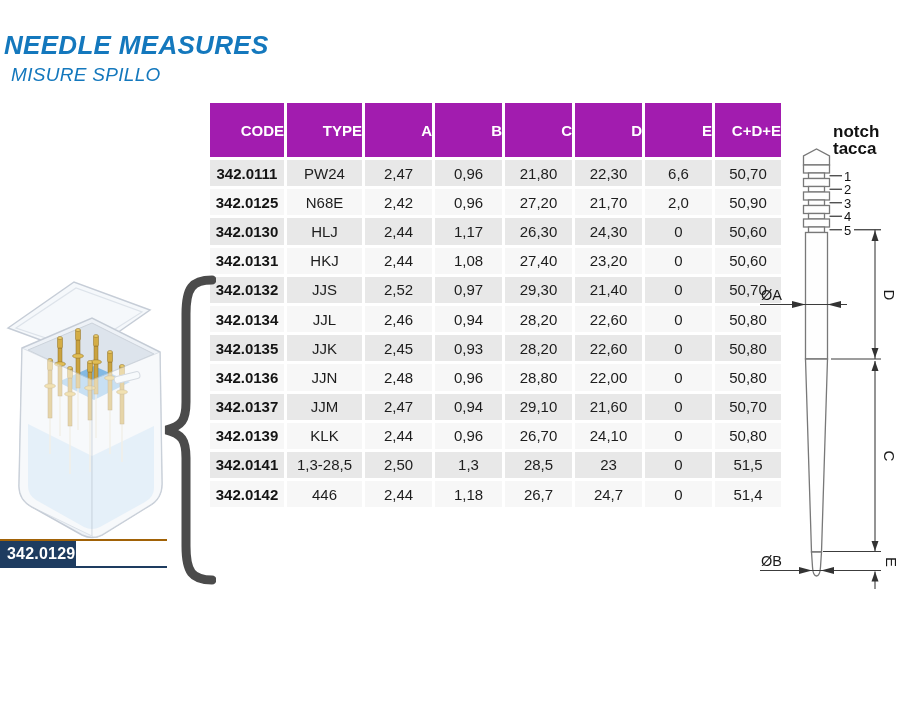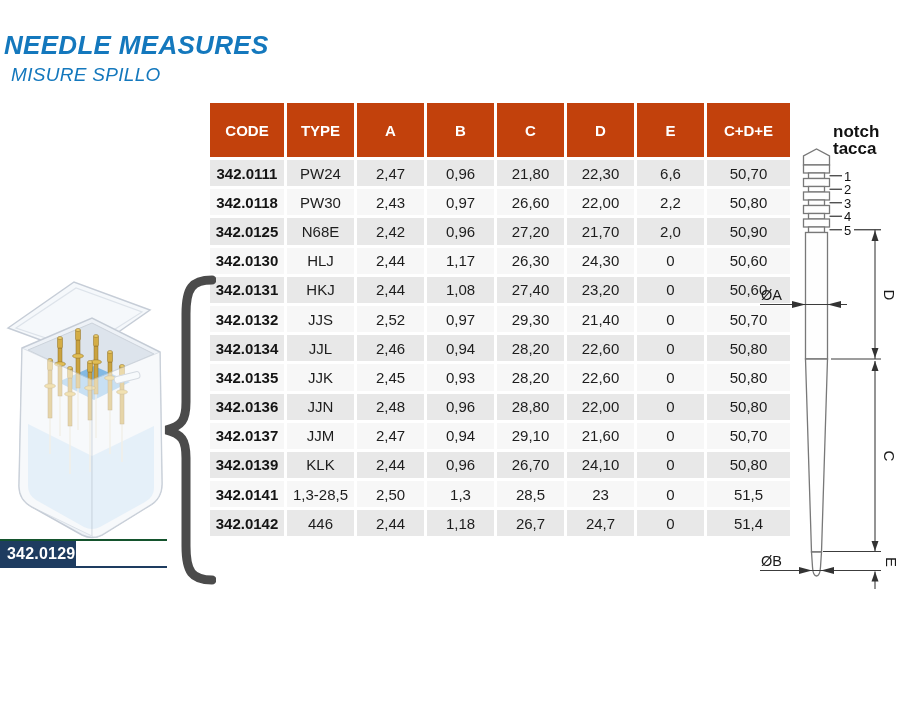--- a/index.html
+++ b/index.html
@@ -11,37 +11,37 @@
   .title-block{position:absolute;left:4px;top:30px;font-style:italic;}
   .title-block h1{margin:0;font-size:26px;font-weight:bold;color:#1478bd;letter-spacing:.3px;}
   .title-block h2{margin:3px 7px 0;font-size:19px;font-weight:normal;color:#1478bd;letter-spacing:.3px;}
 
   
   table.measures{
     position:absolute;left:207px;top:100px;
     border-collapse:separate;border-spacing:3px;table-layout:fixed;
   }
   table.measures th{
-    background:#c2410c;color:#ffffff;font-size:15px;font-weight:bold;
-    height:54px;text-align:center;padding:0;
+    background:#a21caf;color:#ffffff;font-size:15px;font-weight:bold;
+    height:54px;text-align:right;padding:0;
   }
   table.measures td{
     text-align:center;font-size:15px;height:26.2px;color:#1d1d1d;padding:0;
   }
   table.measures tbody tr:nth-child(odd) td{background:#e8e8e8;}
   table.measures tbody tr:nth-child(even) td{background:#f7f7f7;}
   table.measures td.code{font-weight:bold;color:#141414;}
-  th:nth-child(1){width:74px}th:nth-child(2){width:67px}th:nth-child(3){width:67px}
+  th:nth-child(1){width:74px}th:nth-child(2){width:75px}th:nth-child(3){width:67px}
   th:nth-child(4){width:67px}th:nth-child(5){width:67px}th:nth-child(6){width:67px}
-  th:nth-child(7){width:67px}th:nth-child(8){width:83px}
+  th:nth-child(7){width:67px}th:nth-child(8){width:66px}
 
   
   .kit-label{
     position:absolute;left:0;top:539px;width:167px;height:25px;
-    border-top:2px solid #14532d;border-bottom:2px solid #1e3c60;background:#ffffff;
+    border-top:2px solid #a16207;border-bottom:2px solid #1e3c60;background:#ffffff;
   }
   .kit-label .tag{
     position:absolute;left:0;top:0;width:76px;height:25px;background:#1e3c60;
     color:#ffffff;font-weight:bold;font-size:16px;line-height:25px;padding-left:7px;
     box-sizing:border-box;letter-spacing:.2px;
   }
 
   
   .brace-svg{position:absolute;left:156px;top:272px;}
   .diagram-svg{position:absolute;left:755px;top:108px;}
@@ -73,30 +73,20 @@
   <tbody>
       <tr>
         <td class="code">342.0111</td>
         <td>PW24</td>
         <td>2,47</td>
         <td>0,96</td>
         <td>21,80</td>
         <td>22,30</td>
         <td>6,6</td>
         <td>50,70</td>
-      </tr>
-      <tr>
-        <td class="code">342.0118</td>
-        <td>PW30</td>
-        <td>2,43</td>
-        <td>0,97</td>
-        <td>26,60</td>
-        <td>22,00</td>
-        <td>2,2</td>
-        <td>50,80</td>
       </tr>
       <tr>
         <td class="code">342.0125</td>
         <td>N68E</td>
         <td>2,42</td>
         <td>0,96</td>
         <td>27,20</td>
         <td>21,70</td>
         <td>2,0</td>
         <td>50,90</td>

